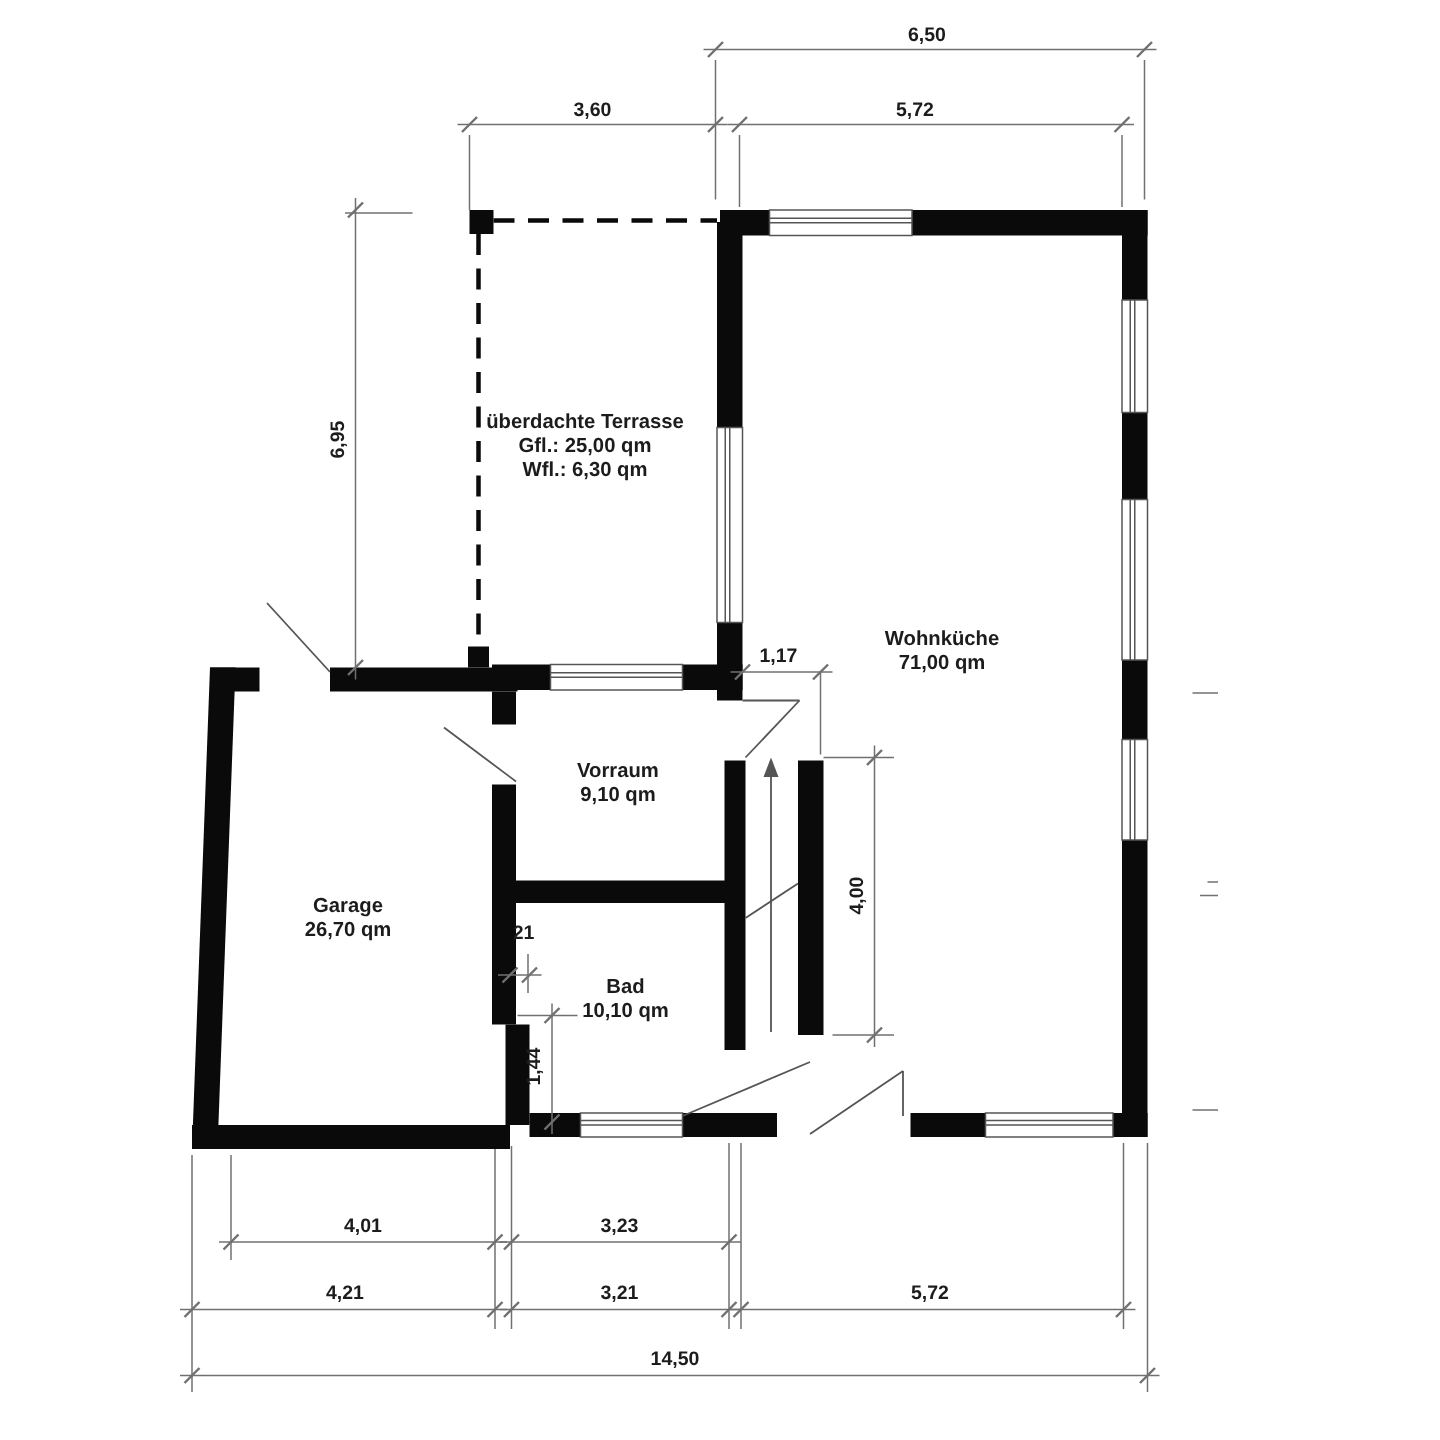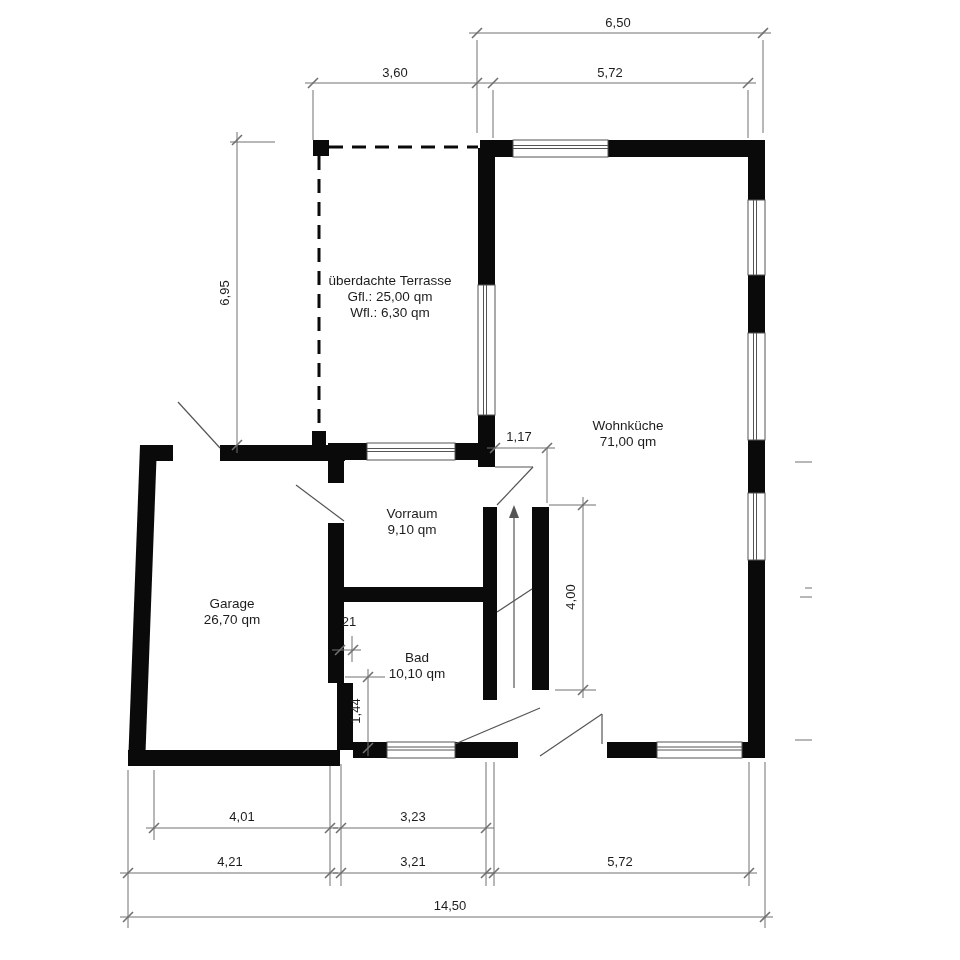--- a/index.html
+++ b/index.html
@@ -1,17 +1,17 @@
 <!DOCTYPE html>
 <html><head>
 <meta charset="utf-8">
 <style>
   html,body{margin:0;padding:0;background:#ffffff;}
   #stage{position:relative;width:812px;height:960px;background:#ffffff;overflow:hidden;
-         font-family:"Liberation Sans", sans-serif;}
+         font-family:"Liberation Sans", sans-serif;font-weight:bold;}
   svg{position:absolute;left:0;top:0;}
   .room-label{font-family:"Liberation Sans", sans-serif;}
 </style>
 </head>
 <body>
 
 <div id="stage">
   <svg id="plan-svg" width="960" height="960" viewBox="0 0 960 960" xmlns="http://www.w3.org/2000/svg">
       <rect x="0" y="0" width="960" height="960" fill="#ffffff"></rect>
       <g>

